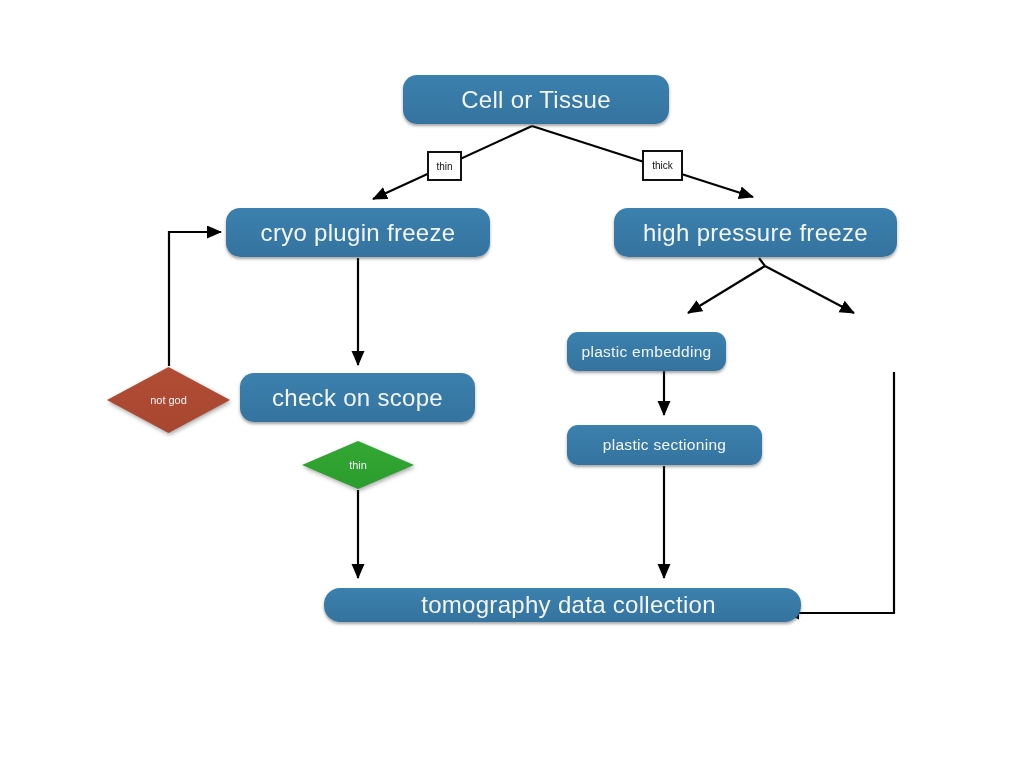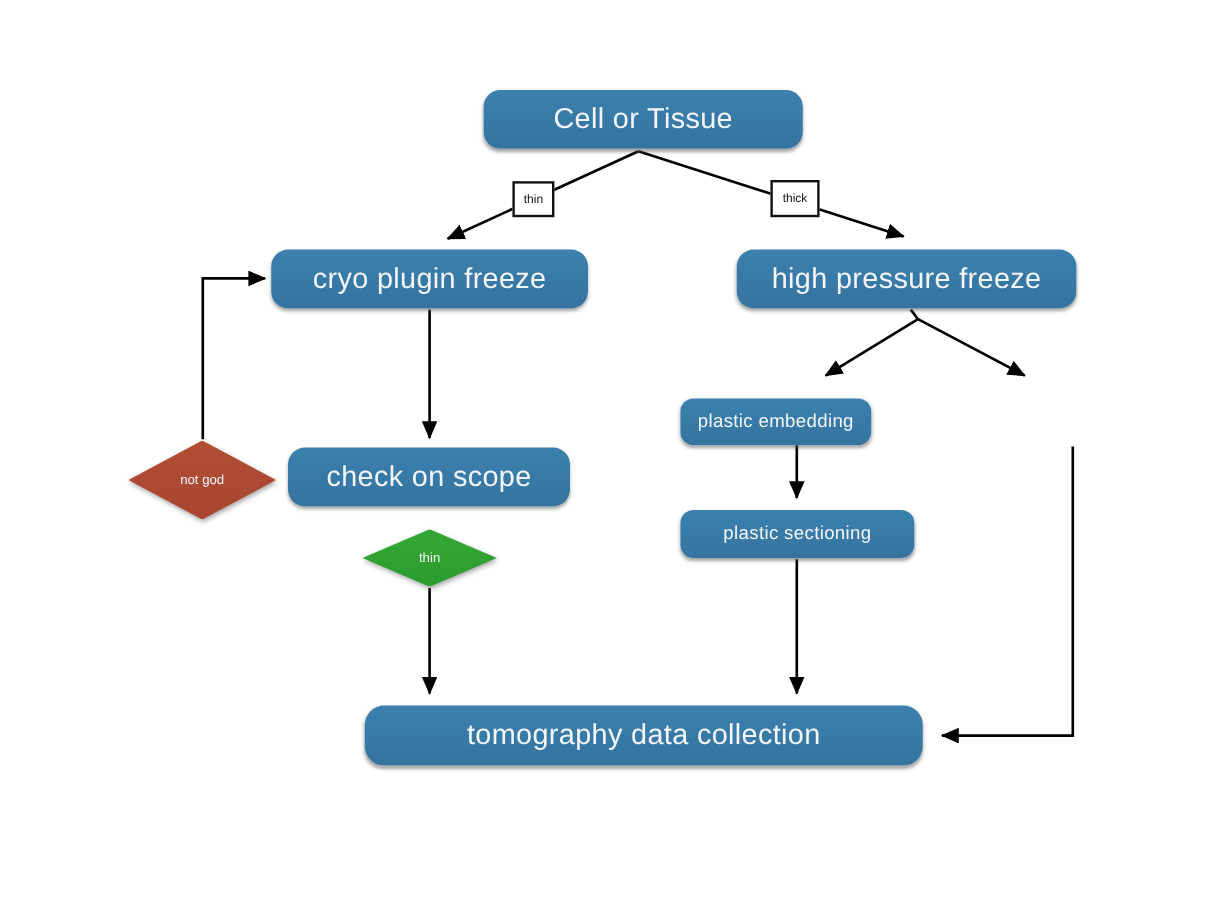--- a/index.html
+++ b/index.html
@@ -20,21 +20,21 @@
   .node.big   { font-size:24px; font-weight:300; }
   .node.small { font-size:15.5px; font-weight:300; border-radius:11px; }
 
   #cell  { left:371px; top:75px;  width:266px; height:49px; }
   #cryo  { left:194px; top:208px; width:264px; height:49px; }
   #hpf   { left:582px; top:208px; width:283px; height:49px; }
   #check { left:208px; top:373px; width:235px; height:49px; }
   #pemb  { left:535px; top:332px; width:159px; height:39px; }
   #csec  { left:765px; top:332px; width:195px; height:39px; }
   #psec  { left:535px; top:425px; width:195px; height:40px; }
-  #tomo  { left:272px; top:588px; width:465px; height:50px; border-radius:16px; }
+  #tomo  { left:292px; top:588px; width:465px; height:34px; border-radius:16px;padding-left:12px; }
 
   .edge-label {
     position:absolute; z-index:3;
     background:#ffffff; border:2px solid #111111;
     color:#111111; font-size:10px;
     display:flex; align-items:center; justify-content:center;
   }
   #thin  { left:395px; top:151px; width:31px; height:26px; }
   #thick { left:610px; top:150px; width:37px; height:27px; }
 

